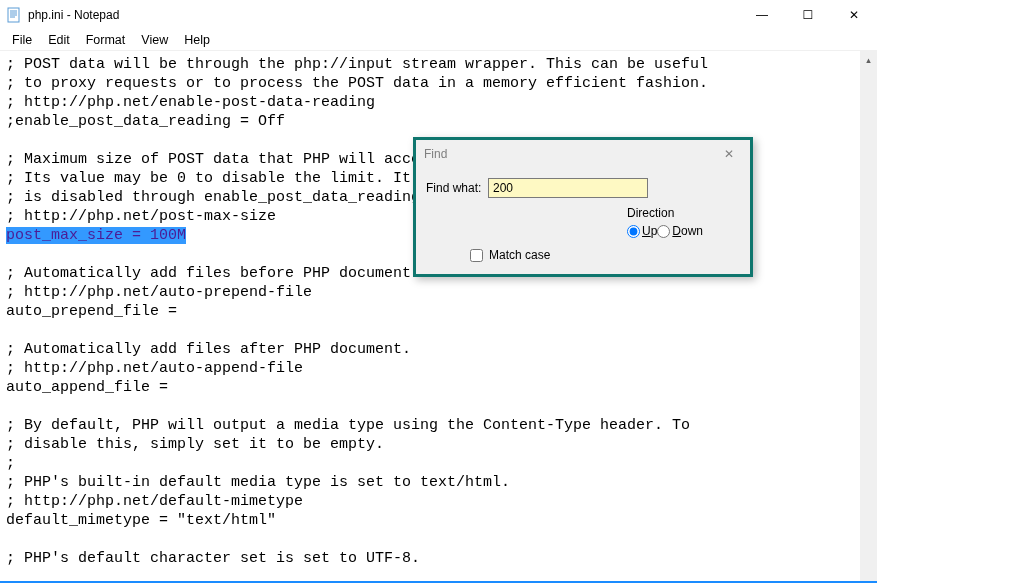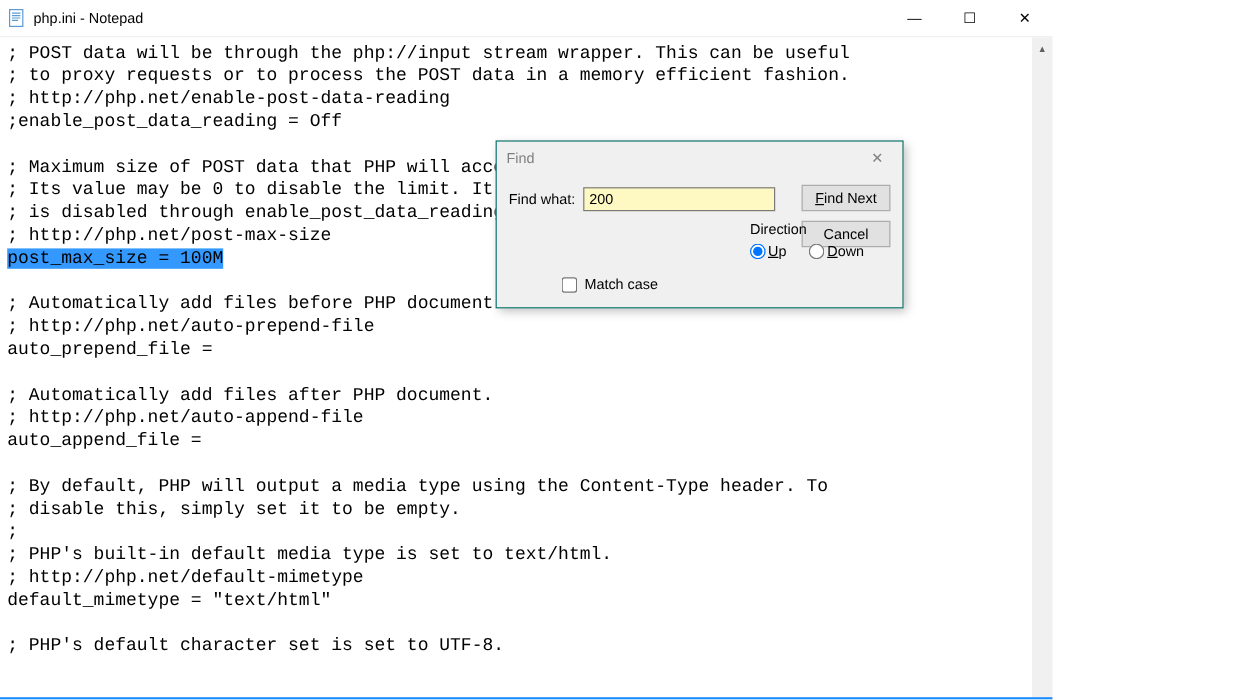--- a/index.html
+++ b/index.html
@@ -9,38 +9,38 @@
   .titlebar .icon { width: 16px; height: 16px; margin-right: 6px; display: flex; align-items: center; justify-content: center; }
   .titlebar .title { flex: 0 0 auto; }
   .titlebar .spacer { flex: 1; }
   .winbtn { width: 46px; height: 30px; display: flex; align-items: center; justify-content: center; font-size: 12px; }
   .menubar { height: 20px; display: flex; align-items: center; padding: 0 4px; font-size: 12.5px; background: #fff; color: #000; gap: 0; }
   .menubar .menuitem { padding: 1px 8px; }
   .content-wrap { flex: 1; position: relative; border-top: 1px solid #f0f0f0; }
   .scrollbar { position: absolute; right: 0; top: 0; bottom: 0; width: 17px; background: #f0f0f0; }
   .scroll-arrow { width: 17px; height: 17px; display: flex; align-items: center; justify-content: center; font-size: 9px; color: #606060; }
   .editor { position: absolute; left: 0; right: 17px; top: 0; bottom: 0; padding: 4px 0 0 6px; font-family: Consolas, "Courier New", monospace; font-size: 15px; line-height: 19px; white-space: pre; color: #000; }
-  .editor .sel { background: #3399ff; color: #000000; }
+  .editor .sel { background: #3399ff; color: #4c1d95; }
   .divider-bottom { position: absolute; left: 0; right: 0; bottom: 0; height: 2px; background: #1a8cff; }
   
-  .find-dialog { position: absolute; left: 413px; top: 86px; width: 340px; height: 140px; background: #f0f0f0; border: 1px solid #0f766e; box-shadow: 3px 3px 8px rgba(0,0,0,0.25); font-size: 12px; }
+  .find-dialog { position: absolute; left: 413px; top: 86px; width: 340px; height: 140px; background: #f0f0f0; border: 3px solid #0f766e; box-shadow: 3px 3px 8px rgba(0,0,0,0.25); font-size: 12px; }
   .find-title { height: 28px; display: flex; align-items: center; padding: 0 8px; color: #808080; }
   .find-title .spacer { flex: 1; }
   .find-close { width: 26px; height: 20px; display: flex; align-items: center; justify-content: center; color: #808080; }
   .find-body { position: relative; padding: 10px 10px 10px 10px; height: calc(100% - 28px); }
   .find-row { display: flex; align-items: center; margin-bottom: 28px; }
   .find-label { width: 62px; }
   .find-input { width: 160px; height: 20px; border: 1px solid #7a7a7a; background: #fef9c3; padding: 0 4px; font-family: inherit; font-size: 12px; }
   .find-btns { position: absolute; right: 10px; top: 8px; display: flex; flex-direction: column; gap: 8px; }
   .find-btn { width: 74px; height: 22px; background: #e1e1e1; border: 1px solid #adadad; font-size: 12px; display: flex; align-items: center; justify-content: center; }
   .find-options { position: absolute; left: 10px; bottom: 12px; display: flex; align-items: center; gap: 6px; margin-left: 44px; }
   .find-options input[type=checkbox] { width: 13px; height: 13px; }
   .find-direction { position: absolute; left: 172px; top: 38px; width: 84px; margin-left: 39px; }
   .groupbox-title { font-size: 12px; color: #000; margin-bottom: 4px; }
-  .radio-row { display: flex; gap: 19px; align-items: center; }
+  .radio-row { display: flex; gap: 0; align-items: center; }
   .radio-row label { display: flex; align-items: center; gap: 2px; }
   .radio-row input[type=radio] { width: 13px; height: 13px; }
   .u { text-decoration: underline; }
 </style>
 </head>
 <body>
 
 <div class="window">
   <div class="titlebar">
     <span class="icon">
@@ -58,20 +58,27 @@
         <span>—</span>
       </div>
     <div class="winbtn">
         <span>☐</span>
       </div>
     <div class="winbtn">
         <span>✕</span>
       </div>
   </div>
 
+  <div class="menubar">
+    <div class="menuitem">File</div>
+    <div class="menuitem">Edit</div>
+    <div class="menuitem">Format</div>
+    <div class="menuitem">View</div>
+    <div class="menuitem">Help</div>
+  </div>
 
   <div class="content-wrap">
     <div class="editor" id="editor">; POST data will be through the php://input stream wrapper. This can be useful
 ; to proxy requests or to process the POST data in a memory efficient fashion.
 ; http://php.net/enable-post-data-reading
 ;enable_post_data_reading = Off
 
 ; Maximum size of POST data that PHP will accept.
 ; Its value may be 0 to disable the limit. It is ignored if POST data reading
 ; is disabled through enable_post_data_reading.
@@ -106,26 +113,20 @@
         <span class="spacer"></span>
         <div class="find-close">
             <span>✕</span>
           </div>
       </div>
       <div class="find-body">
         <div class="find-row">
           <span class="find-label">Find what:</span>
           <input class="find-input" type="text" value="200" style="">
         </div>
-        <div class="find-btns">
-          <button class="find-btn">
-              <span><span class="u">F</span><span>ind Next</span></span>
-            </button>
-          <button class="find-btn">Cancel</button>
-        </div>
         <div class="find-direction">
           <div class="groupbox-title">Direction</div>
           <div class="radio-row">
             <label>
               <input type="radio" name="dir" id="radio-up" checked="" style="">
               <span><span class="u">U</span><span>p</span></span>
             </label>
             <label>
               <input type="radio" name="dir" id="radio-down" style="">
               <span><span class="u">D</span><span>own</span></span>

